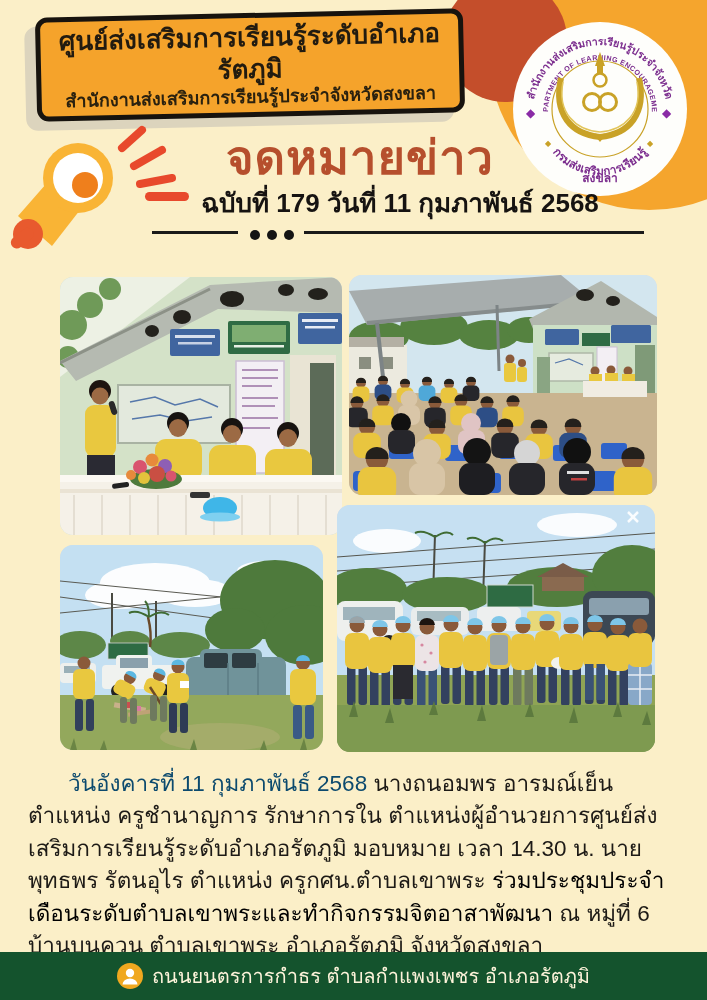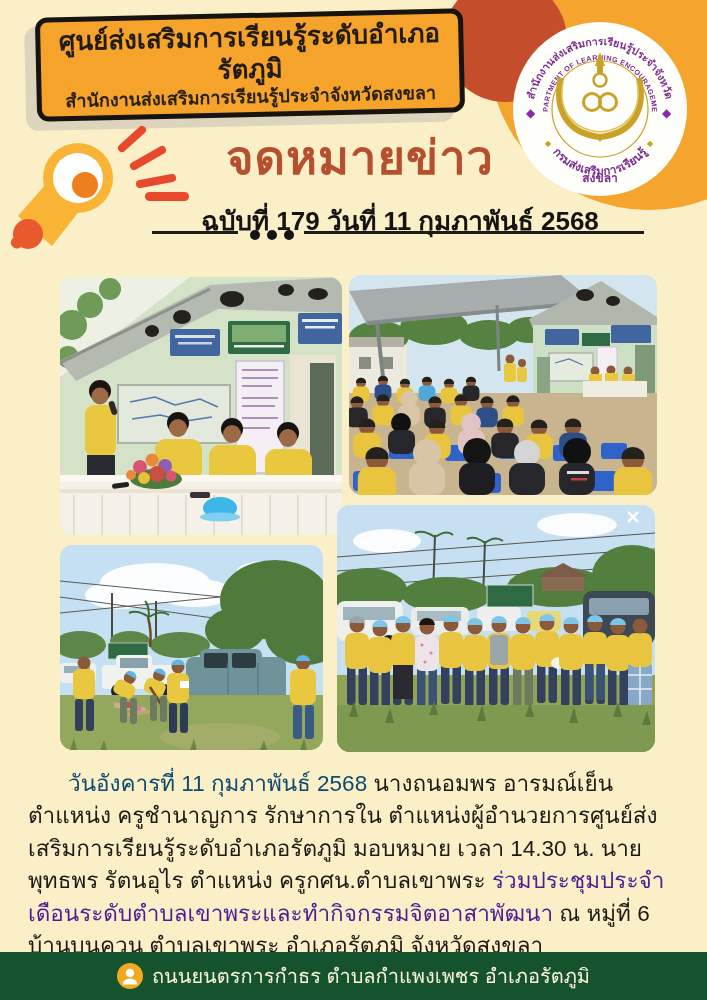--- a/index.html
+++ b/index.html
@@ -26,21 +26,21 @@
   .seal { position:absolute; left:513px; top:22px; width:174px; height:174px; }
   .seal svg { width:100%; height:100%; }
 
   
   .megaphone { position:absolute; left:10px; top:122px; width:200px; height:145px; }
 
   
   .title { position:absolute; left:160px; top:120px; width:400px; text-align:center;
            font-family:"DejaVu Serif","Liberation Serif",serif;
            font-size:47px; font-weight:bold; color:#B64F2D; letter-spacing:1px; }
-  .issue { position:absolute; left:150px; top:200px; width:500px; text-align:center;
+  .issue { position:absolute; left:150px; top:182px; width:500px; text-align:center;
            font-size:26px; font-weight:bold; color:#161311; }
   .divider { position:absolute; left:152px; top:226px; width:492px; height:12px;
              display:flex; align-items:center; }
   .divider .seg1 { width:86px; height:3px; background:#1A1A1A; }
   .divider .dots { display:flex; gap:7px; margin:6px 10px 0 12px; }
   .divider .dots i { width:10px; height:10px; border-radius:50%; background:#141414; display:block; }
   .divider .seg2 { flex:1; height:3px; background:#1A1A1A; }
 
   .headline { position:absolute; left:0; top:237px; width:707px; text-align:center;
               font-size:24px; font-weight:bold; color:#A84428; }
@@ -50,21 +50,21 @@
   .photo svg { display:block; width:100%; height:100%; }
   .p1 { left:60px;  top:277px; width:282px; height:258px; }
   .p2 { left:349px; top:275px; width:308px; height:220px; }
   .p3 { left:60px;  top:545px; width:263px; height:205px; }
   .p4 { left:337px; top:505px; width:318px; height:247px; }
 
   
   .article { position:absolute; left:28px; top:768px; width:652px;
              font-size:22.5px; line-height:1.44; color:#1D1A16; text-indent:40px; }
   .article .blue { color:#0c4a6e; }
-  .article .red  { color:#4c1d95;text-align:right; }
+  .article .red  { color:#000000;text-align:right; }
 
   
   .footer { position:absolute; left:0; top:952px; width:707px; height:48px;
             background:#14532d; display:flex; align-items:center; justify-content:center;
             gap:16px; color:#FDF3DA; font-size:20px; }
   .footer .item { display:flex; align-items:center; gap:9px; }
   .footer svg { display:block; }
 </style>
 </head>
 <body>

